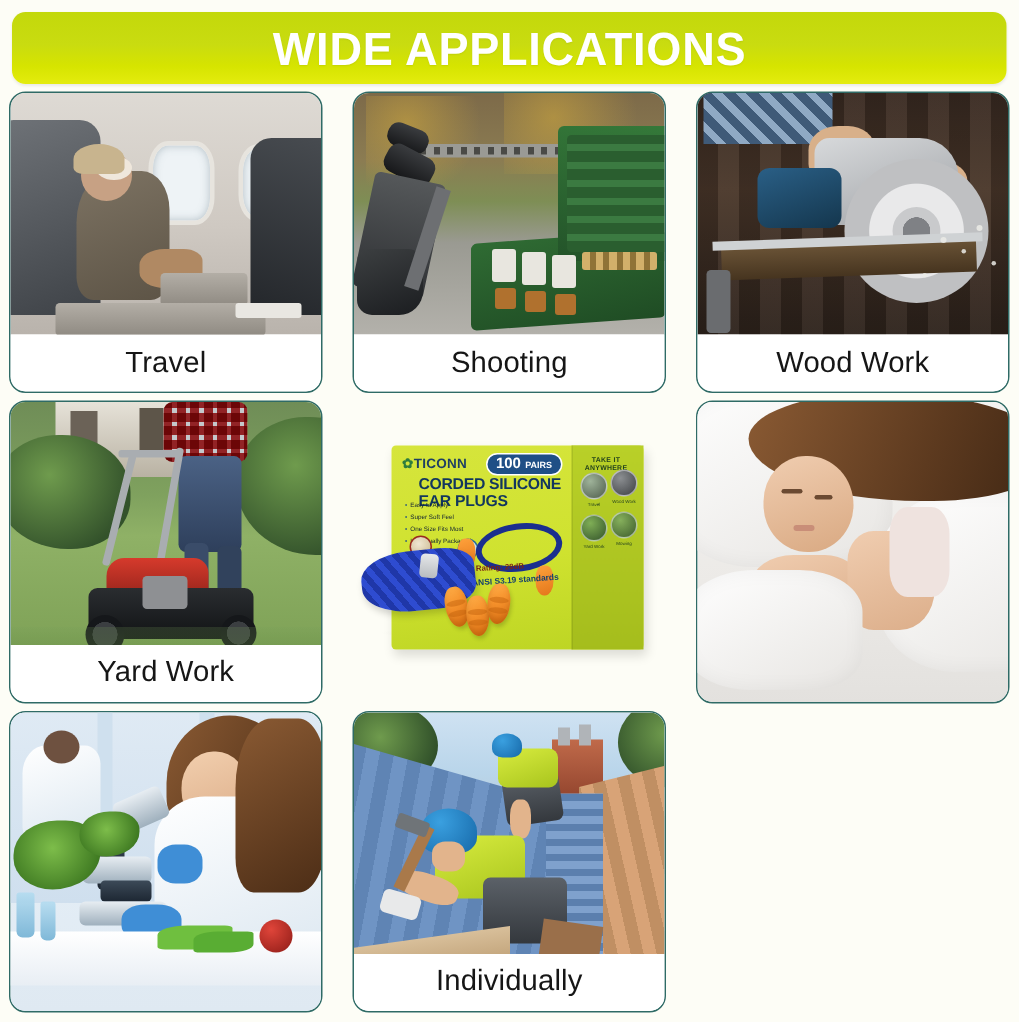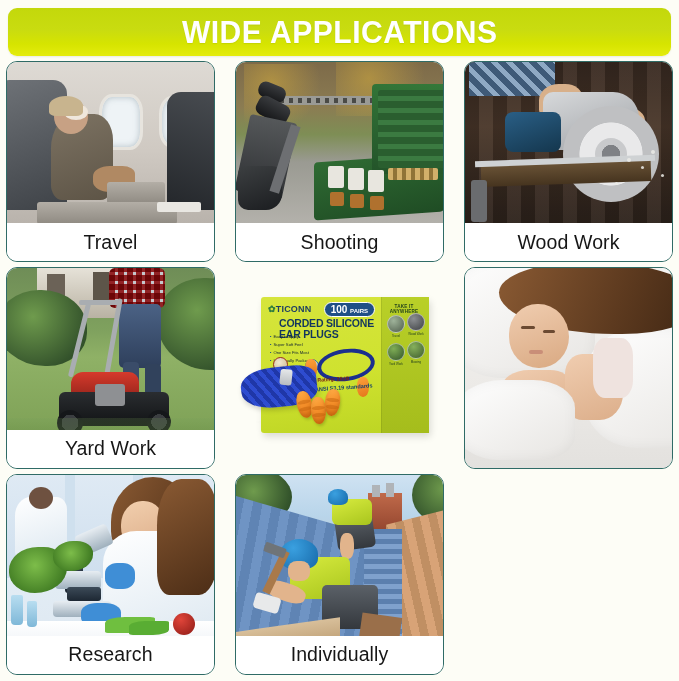--- a/index.html
+++ b/index.html
@@ -447,23 +447,20 @@
             <div class="sh plant" style="left:2px;top:72px;width:58px;height:46px;"></div>
             <div class="sh plant" style="left:46px;top:66px;width:40px;height:30px;"></div>
             <div class="sh bench" style="left:0;top:146px;width:100%;height:36px;"></div>
             <div class="sh" style="left:98px;top:142px;width:50px;height:16px;background:#6fbf3f;border-radius:40% 10% 40% 10%;"></div>
             <div class="sh" style="left:122px;top:146px;width:40px;height:14px;background:#59ad33;border-radius:40% 10% 40% 10%;"></div>
             <div class="sh apple" style="left:166px;top:138px;width:22px;height:22px;"></div>
             <div class="sh" style="left:4px;top:120px;width:12px;height:30px;background:linear-gradient(180deg,rgba(180,220,240,.9),#7fb8d8);border-radius:2px 2px 4px 4px;"></div>
             <div class="sh" style="left:20px;top:126px;width:10px;height:26px;background:linear-gradient(180deg,rgba(180,220,240,.9),#7fb8d8);border-radius:2px 2px 4px 4px;"></div>
           </div>
         </div>
-        <div class="card-label">
-          <span>Research</span>
-        </div>
       </div>
     </div>
 
     <div class="cell">
       <div class="card">
         <div class="card-photo">
           <div class="scene constr">
             <div class="sh tree" style="left:-14px;top:-6px;width:70px;height:56px;"></div>
             <div class="sh tree" style="left:176px;top:-10px;width:70px;height:60px;"></div>
             <div class="sh chimney" style="left:132px;top:18px;width:34px;height:38px;"></div>

